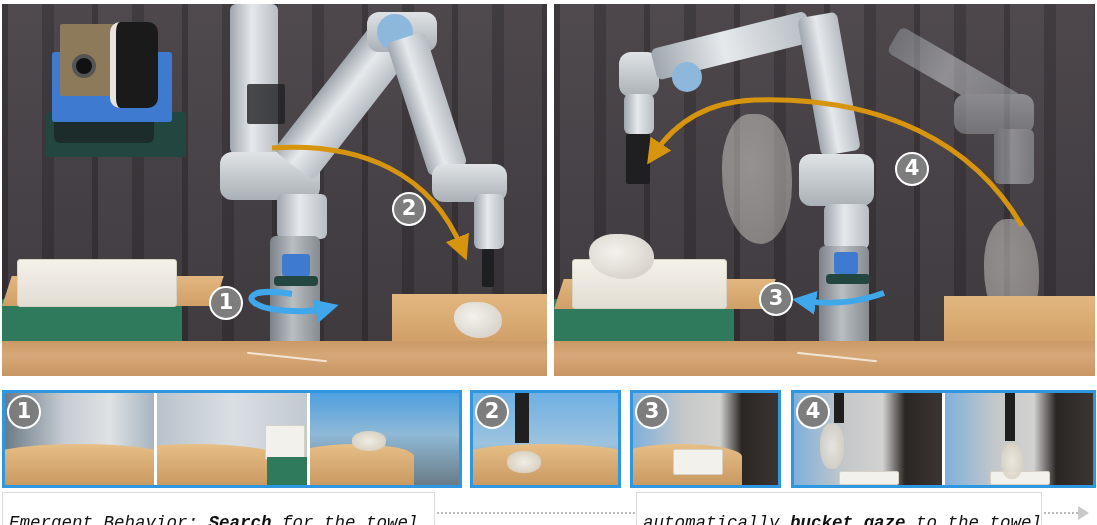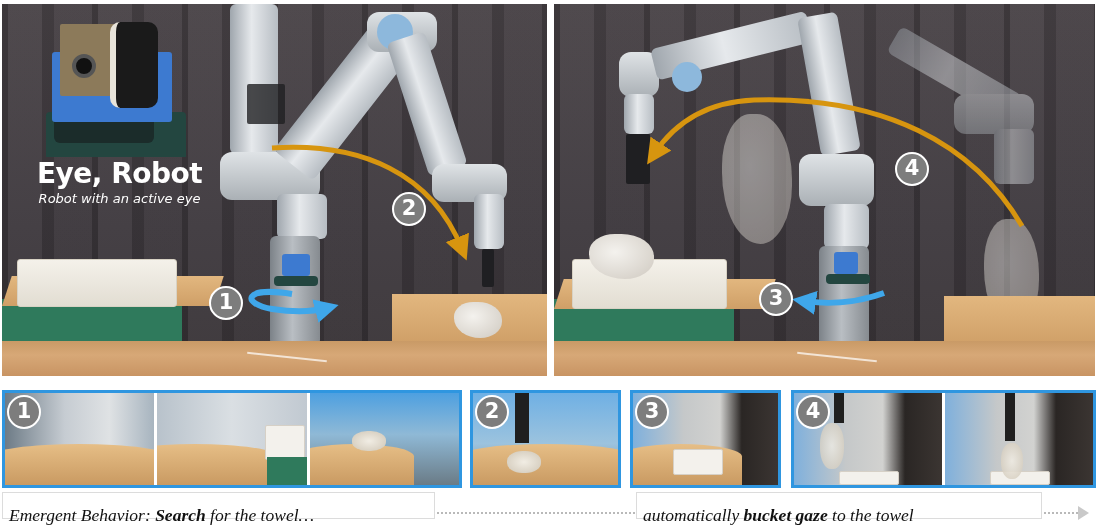--- a/index.html
+++ b/index.html
@@ -50,21 +50,21 @@
   .thumb { position: relative; flex: 1; height: 100%; overflow: hidden; }
   .thumb .wall { position: absolute; inset: 0; }
   .thumb .desk { position: absolute; left: -10%; right: -10%; bottom: 0; height: 45%; background: linear-gradient(180deg, #e6be86, #c99a62); border-radius: 50% 50% 0 0 / 30% 30% 0 0; }
   .thumb .mini-bin { position: absolute; background: #f3f1ec; border: 1px solid #d6d0c6; border-radius: 2px; }
   .thumb .mini-towel { position: absolute; background: radial-gradient(ellipse, #f1ede4, #cfc6b6); border-radius: 45%; }
   .thumb .mini-grip { position: absolute; background: #1f1f1f; }
   .thumb .frame-badge { position: absolute; left: 2px; top: 2px; width: 34px; height: 34px; border-radius: 50%; background: #7d7d7d; border: 2.5px solid #ffffff;
     color: #ffffff; font-weight: bold; font-size: 21px; line-height: 29px; text-align: center; font-family: "DejaVu Sans", sans-serif; }
 
   .caption { position: absolute; top: 492px; height: 27px; border: 1px solid #dcdcdc; background: #ffffff;
-    font-family: Liberation Serif, serif; font-style: italic; font-size: 17.5px; line-height: 29px; color: #111; padding: 8px 6px; white-space: nowrap; }
+    font-family: Liberation Mono, monospace; font-style: italic; font-size: 17.5px; line-height: 29px; color: #111; padding: 16px 6px; white-space: nowrap; }
   .caption b { font-weight: bold; }
   .dotted { position: absolute; top: 512px; height: 0; border-top: 2px dotted #b9b9b9; }
   .end-arrow { position: absolute; left: 1078px; top: 506px; width: 0; height: 0; border-top: 7px solid transparent; border-bottom: 7px solid transparent; border-left: 11px solid #c9c9c9; }
 </style>
 </head>
 <body>
 
 <div class="panel left">
   <div class="curtain"></div>
 
@@ -93,24 +93,20 @@
 
   <div class="camera-device">
     <div class="cam-base"></div>
     <div class="cam-base2"></div>
     <div class="cam-bracket"></div>
     <div class="cam-board"></div>
     <div class="cam-lens"></div>
     <div class="cam-motor"></div>
   </div>
 
-  <div class="title-block">
-    <div class="title-main">Eye, Robot</div>
-    <div class="title-sub">Robot with an active eye</div>
-  </div>
 
   <svg class="arrow-svg" viewBox="0 0 545 372">
     <defs>
       <marker id="ahO" markerWidth="5" markerHeight="5" refX="2.5" refY="2.5" orient="auto" markerUnits="strokeWidth">
           <path d="M0,0 L5,2.5 L0,5 Z" fill="#d7950f"></path>
         </marker>
       <marker id="ahB" markerWidth="4" markerHeight="4" refX="2" refY="2" orient="auto" markerUnits="strokeWidth">
           <path d="M0,0 L4,2 L0,4 Z" fill="#3fa7ea"></path>
         </marker>
     </defs>

